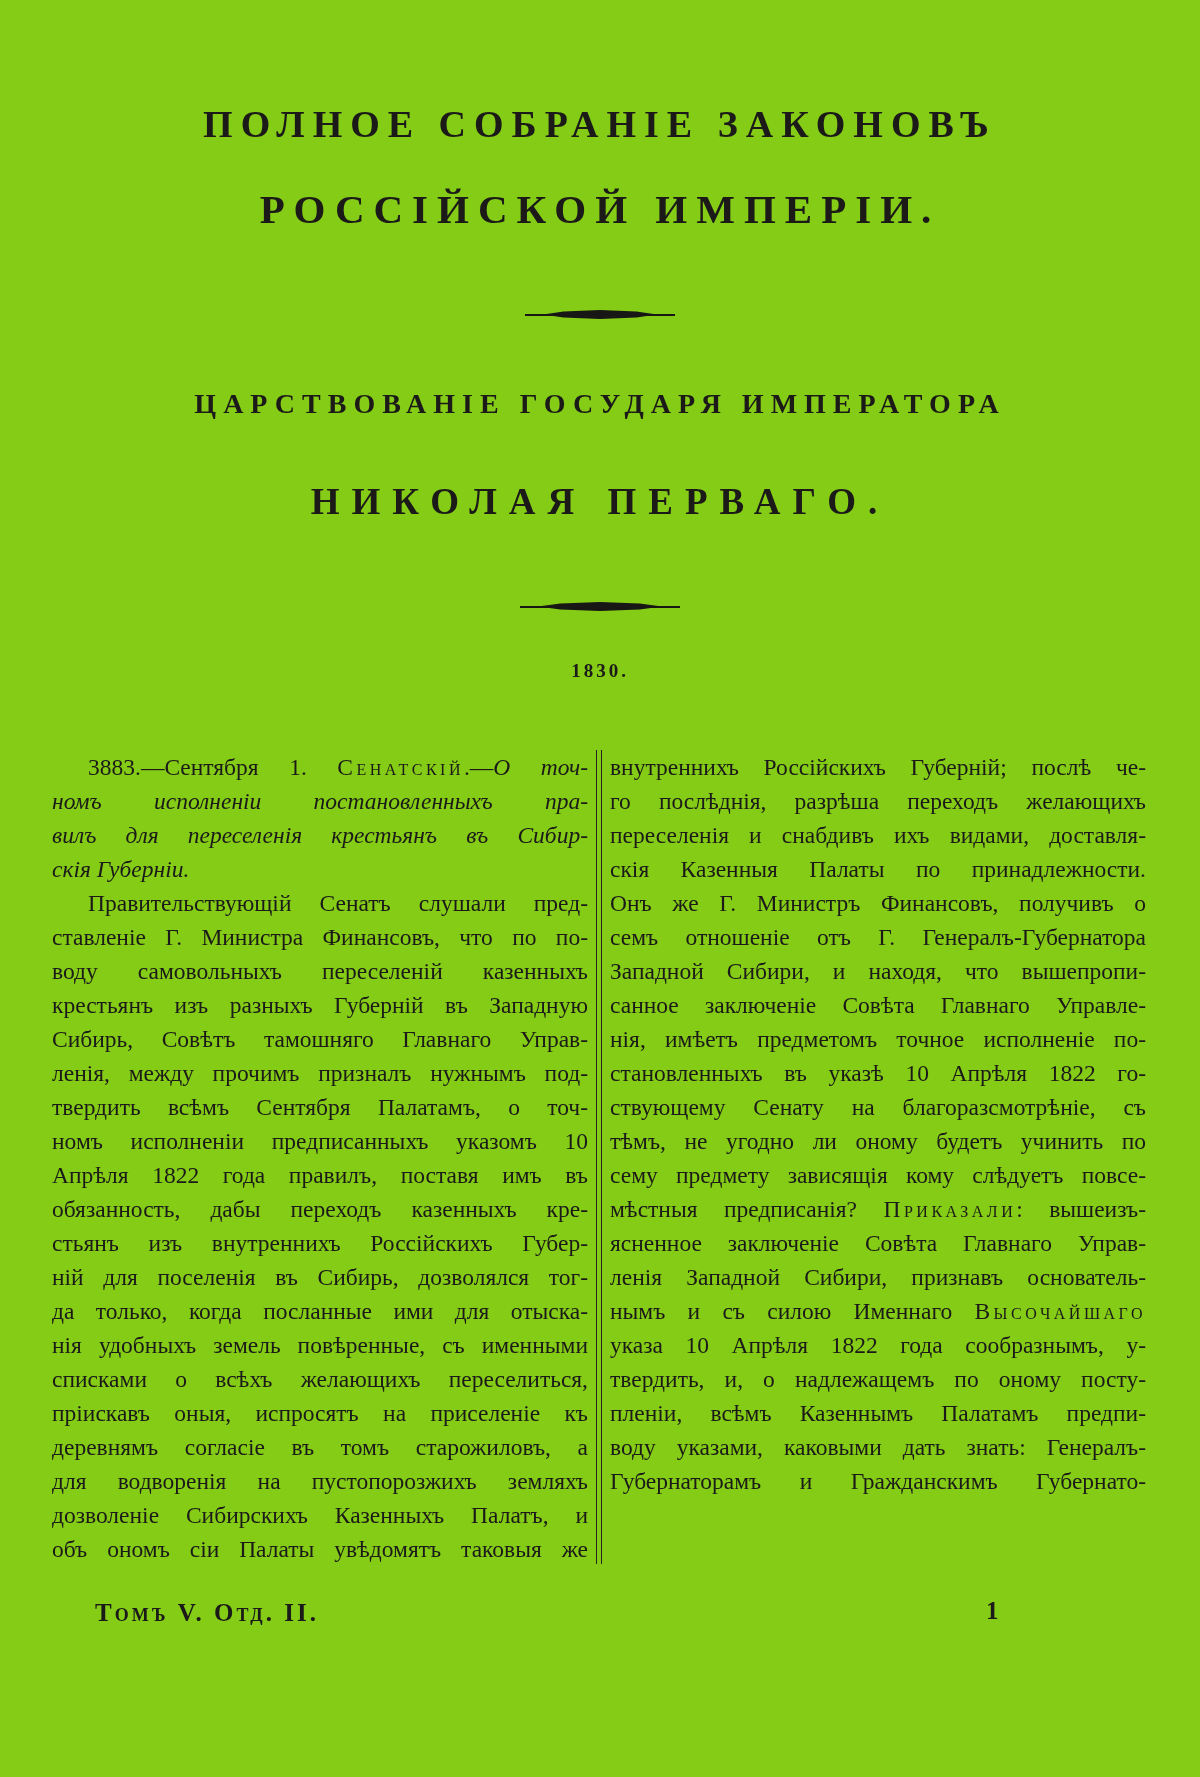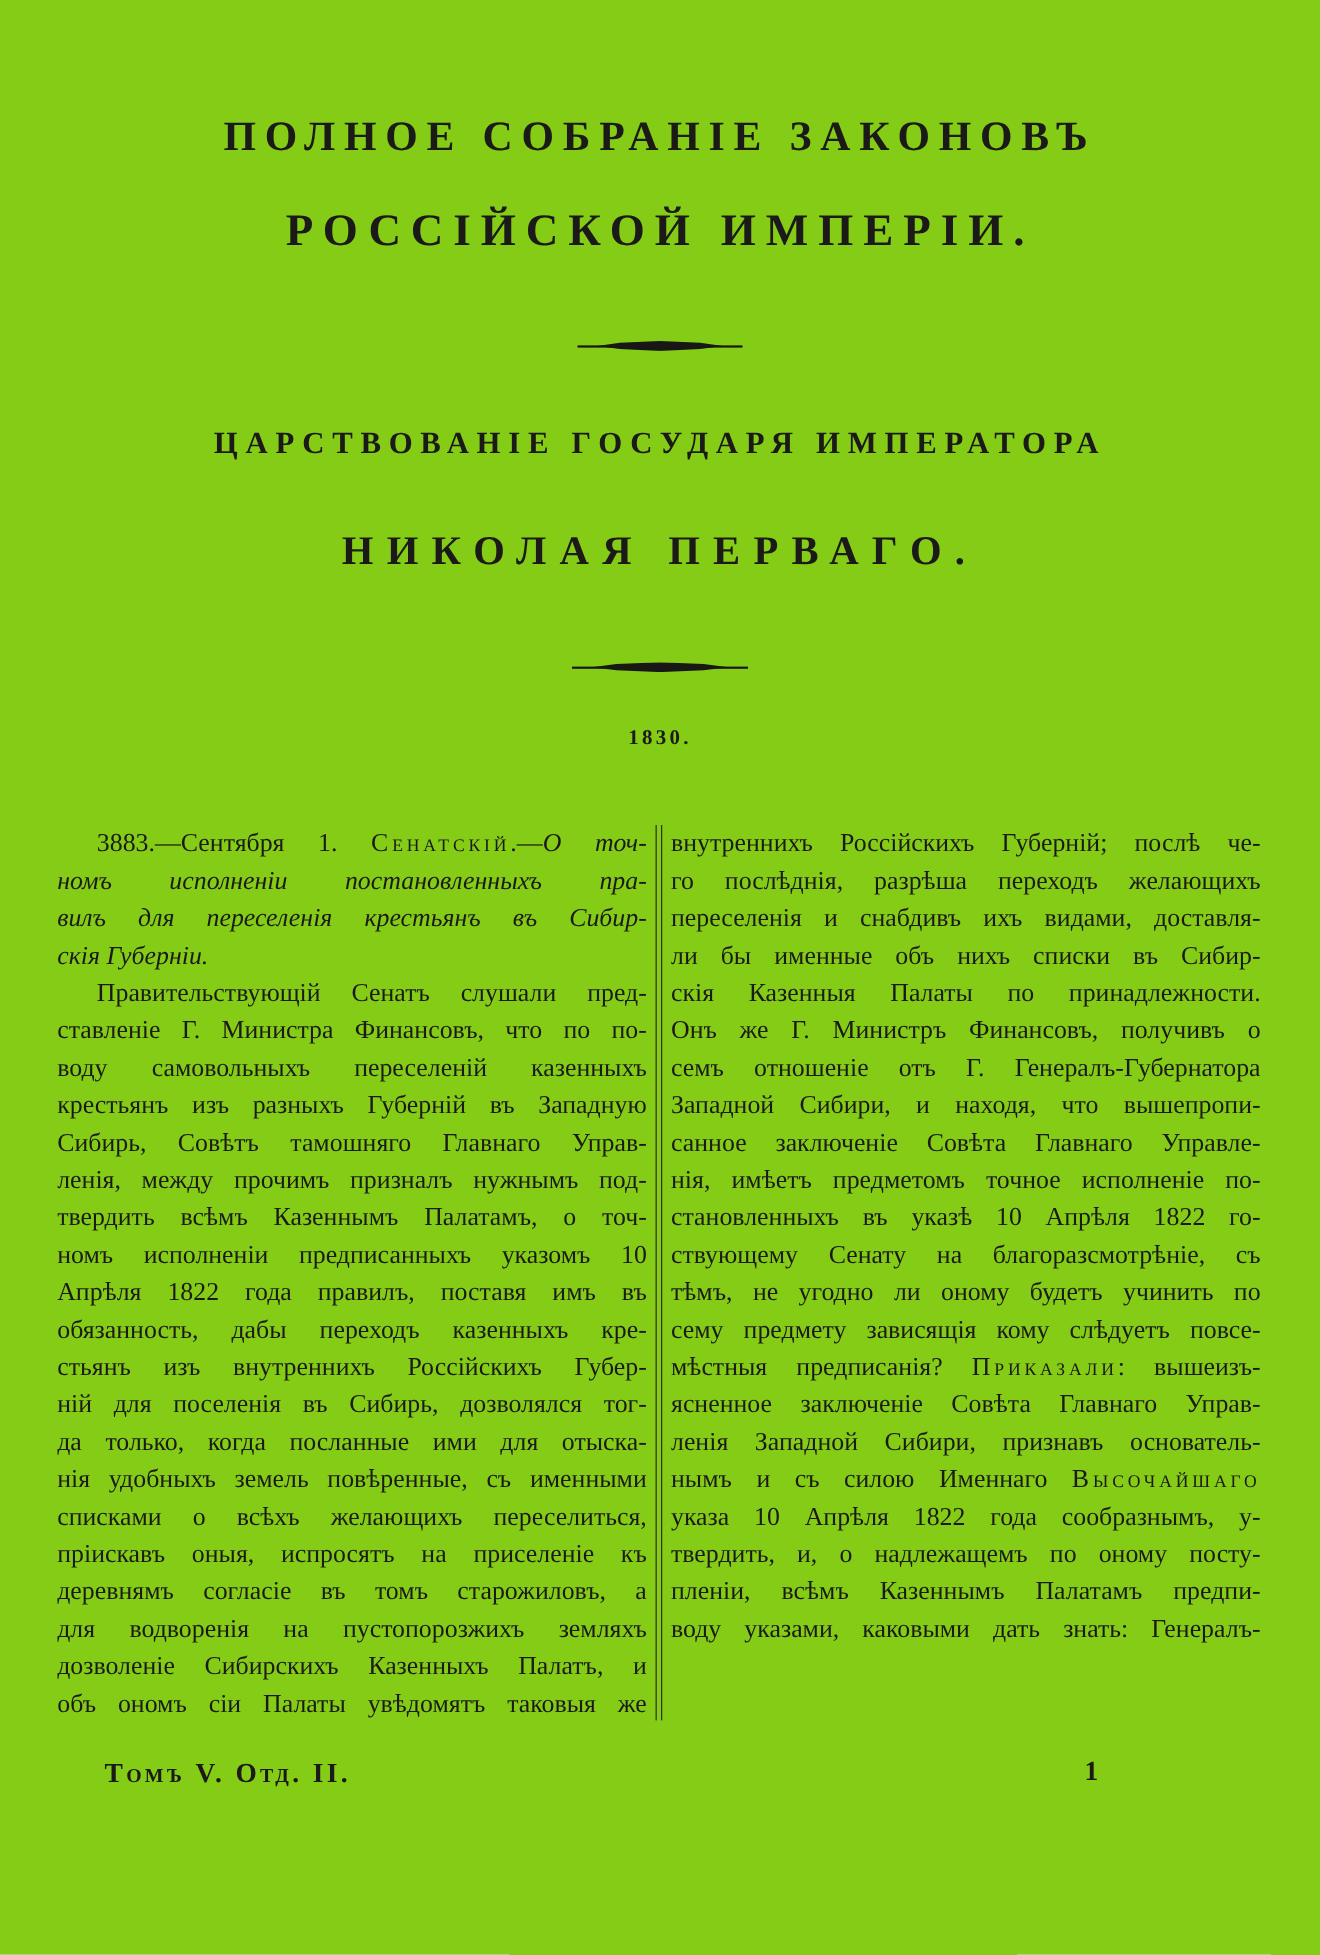--- a/index.html
+++ b/index.html
@@ -74,58 +74,58 @@
         <div class="tl ind"><span>3883.—Сентября 1. </span><span class="s-s">Сенатскій</span><span>.—</span><span class="s-i">О точ-</span></div>
         <div class="tl"><span class="s-i">номъ исполненіи постановленныхъ пра-</span></div>
         <div class="tl"><span class="s-i">вилъ для переселенія крестьянъ въ Сибир-</span></div>
         <div class="tl end"><span class="s-i">скія Губерніи.</span></div>
         <div class="tl ind"><span>Правительствующій Сенатъ слушали пред-</span></div>
         <div class="tl"><span>ставленіе Г. Министра Финансовъ, что по по-</span></div>
         <div class="tl"><span>воду самовольныхъ переселеній казенныхъ</span></div>
         <div class="tl"><span>крестьянъ изъ разныхъ Губерній въ Западную</span></div>
         <div class="tl"><span>Сибирь, Совѣтъ тамошняго Главнаго Управ-</span></div>
         <div class="tl"><span>ленія, между прочимъ призналъ нужнымъ под-</span></div>
-        <div class="tl"><span>твердить всѣмъ Казеннымъ Палатамъ, о точ-</span></div>
+        <div class="tl"><span>твердить всѣмъ Сентября Палатамъ, о точ-</span></div>
         <div class="tl"><span>номъ исполненіи предписанныхъ указомъ 10</span></div>
         <div class="tl"><span>Апрѣля 1822 года правилъ, поставя имъ въ</span></div>
         <div class="tl"><span>обязанность, дабы переходъ казенныхъ кре-</span></div>
         <div class="tl"><span>стьянъ изъ внутреннихъ Россійскихъ Губер-</span></div>
         <div class="tl"><span>ній для поселенія въ Сибирь, дозволялся тог-</span></div>
         <div class="tl"><span>да только, когда посланные ими для отыска-</span></div>
         <div class="tl"><span>нія удобныхъ земель повѣренные, съ именными</span></div>
         <div class="tl"><span>списками о всѣхъ желающихъ переселиться,</span></div>
         <div class="tl"><span>пріискавъ оныя, испросятъ на приселеніе къ</span></div>
         <div class="tl"><span>деревнямъ согласіе въ томъ старожиловъ, а</span></div>
         <div class="tl"><span>для водворенія на пустопорозжихъ земляхъ</span></div>
         <div class="tl"><span>дозволеніе Сибирскихъ Казенныхъ Палатъ, и</span></div>
         <div class="tl"><span>объ ономъ сіи Палаты увѣдомятъ таковыя же</span></div>
       </div>
     <div class="col-divider"></div>
     <div class="col" id="col-right">
         <div class="tl"><span>внутреннихъ Россійскихъ Губерній; послѣ че-</span></div>
         <div class="tl"><span>го послѣднія, разрѣша переходъ желающихъ</span></div>
         <div class="tl"><span>переселенія и снабдивъ ихъ видами, доставля-</span></div>
-        <div class="tl"><span>ли бы именные объ нихъ списки въ Сибир-</span></div>
         <div class="tl"><span>скія Казенныя Палаты по принадлежности.</span></div>
         <div class="tl"><span>Онъ же Г. Министръ Финансовъ, получивъ о</span></div>
         <div class="tl"><span>семъ отношеніе отъ Г. Генералъ-Губернатора</span></div>
         <div class="tl"><span>Западной Сибири, и находя, что вышепропи-</span></div>
         <div class="tl"><span>санное заключеніе Совѣта Главнаго Управле-</span></div>
         <div class="tl"><span>нія, имѣетъ предметомъ точное исполненіе по-</span></div>
         <div class="tl"><span>становленныхъ въ указѣ 10 Апрѣля 1822 го-</span></div>
         <div class="tl"><span>ствующему Сенату на благоразсмотрѣніе, съ</span></div>
         <div class="tl"><span>тѣмъ, не угодно ли оному будетъ учинить по</span></div>
         <div class="tl"><span>сему предмету зависящія кому слѣдуетъ повсе-</span></div>
         <div class="tl"><span>мѣстныя предписанія? </span><span class="s-s">Приказали</span><span>: вышеизъ-</span></div>
         <div class="tl"><span>ясненное заключеніе Совѣта Главнаго Управ-</span></div>
         <div class="tl"><span>ленія Западной Сибири, признавъ основатель-</span></div>
         <div class="tl"><span>нымъ и съ силою Именнаго </span><span class="s-s">Высочайшаго</span></div>
         <div class="tl"><span>указа 10 Апрѣля 1822 года сообразнымъ, у-</span></div>
         <div class="tl"><span>твердить, и, о надлежащемъ по оному посту-</span></div>
         <div class="tl"><span>пленіи, всѣмъ Казеннымъ Палатамъ предпи-</span></div>
         <div class="tl"><span>воду указами, каковыми дать знать: Генералъ-</span></div>
+        <div class="tl"><span>Губернаторамъ и Гражданскимъ Губернато-</span></div>
       </div>
   </div>
 
   <div class="vol">Томъ V. Отд. II.</div>
   <div class="pnum">1</div>
 
 </div>
 
 </body></html>

